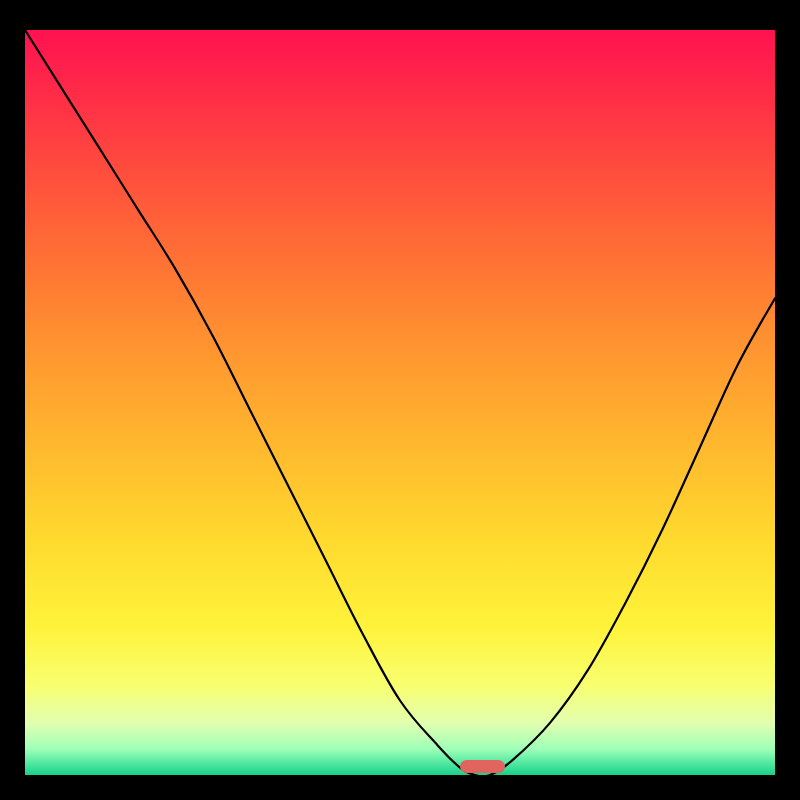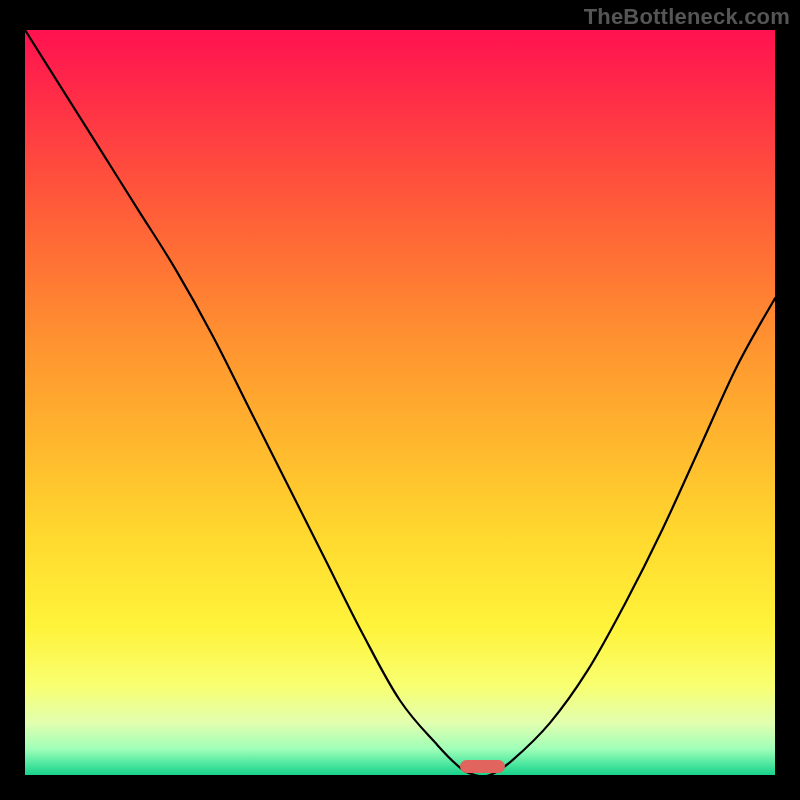--- a/index.html
+++ b/index.html
@@ -46,21 +46,20 @@
     stroke: #000;
     stroke-width: 2.2;
     stroke-linejoin: round;
     stroke-linecap: round;
   }
 </style>
 </head>
 <body>
 
 <div class="outer">
-  <div class="watermark">TheBottleneck.com</div>
   <div class="plot">
     <svg id="chart-svg" viewBox="0 0 750 745" width="750" height="745">
       <defs>
         <linearGradient id="bg-grad" x1="0" y1="0" x2="0" y2="1">
             <stop offset="0%" stop-color="#ff1250"></stop>
             <stop offset="8%" stop-color="#ff2a48"></stop>
             <stop offset="18%" stop-color="#ff4a3e"></stop>
             <stop offset="30%" stop-color="#ff6f35"></stop>
             <stop offset="42%" stop-color="#ff9330"></stop>
             <stop offset="55.00000000000001%" stop-color="#ffb62e"></stop>

